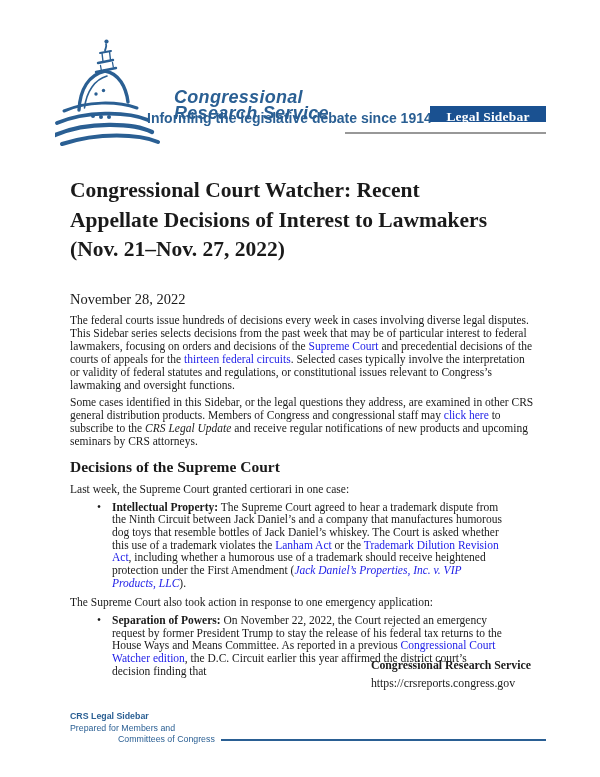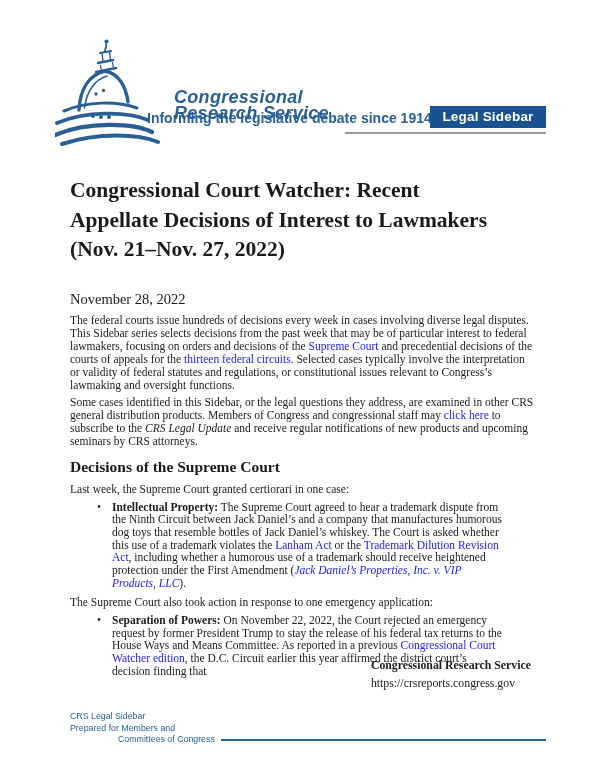--- a/index.html
+++ b/index.html
@@ -15,23 +15,23 @@
     position:absolute; left:141px; top:90px; color:var(--crs-blue,#2A5F93);
     font-family:"Liberation Sans", sans-serif; font-weight:bold; font-style:italic;
     font-size:18px; line-height:15.5px; letter-spacing:0.3px; white-space:nowrap;margin-left:33px;
   }
   .tagline {
     position:absolute; left:147px; top:110px; color:var(--crs-blue,#2A5F93);
     font-family:"Liberation Sans", sans-serif; font-weight:bold;
     font-size:14px; white-space:nowrap;
   }
   .badge {
-    position:absolute; left:430px; top:106px; width:116px; height:22px;
+    position:absolute; left:430px; top:106px; width:116px; height:16px;
     background:var(--badge-blue,#1A5191); color:#ffffff;
-    font-family:Liberation Sans, sans-serif; font-weight:bold; font-size:13.5px;
+    font-family:Liberation Serif, serif; font-weight:bold; font-size:13.5px;
     text-align:center; line-height:22px; letter-spacing:0.2px;
   }
   .header-rule { position:absolute; left:345px; top:132px; width:201px; height:2px; background:var(--rule-gray,#989898); }
 
   
   .main { position:absolute; left:70px; top:176px; width:466px; }
   h1 { font-size:21.5px; line-height:29.5px; font-weight:bold; margin:0 0 26px; }
   h1 div { white-space:nowrap; }
   .date { font-size:14.5px; margin:0 0 6px; }
   p.body { font-size:11.5px; line-height:13px; margin:0 0 4.5px; text-align:left; }
@@ -44,21 +44,21 @@
   .b  { font-weight:bold; }
 
   
   .footer-right { position:absolute; right:69px; top:657px; text-align:left; font-size:11.8px; line-height:17.5px; }
   .footer-right .org { font-weight:bold; }
   .footer-left {
     position:absolute; left:70px; right:54px; top:711px;
     font-family:"Liberation Sans", sans-serif; font-size:8.8px; line-height:11.6px;
     color:var(--crs-blue,#2A5F93);
   }
-  .footer-left .brand { font-weight:normal; }
+  .footer-left .brand { font-weight:bold; }
   .fl-row { display:flex; align-items:center;margin-left:48px; }
   .fl-rule { flex:1; height:1.6px; background:var(--crs-blue,#2A5F93); margin-left:6px; }
 </style>
 </head>
 <body>
 
 <div>
   <svg class="dome" viewBox="0 0 110 108" fill="none" stroke="currentColor" stroke-linecap="round">
     <circle cx="51.5" cy="3.5" r="2.1" fill="currentColor" stroke="none"></circle>
     <path d="M51,6 c1,2.5 -0.5,4 -1,6.5" stroke-width="1.8"></path>

